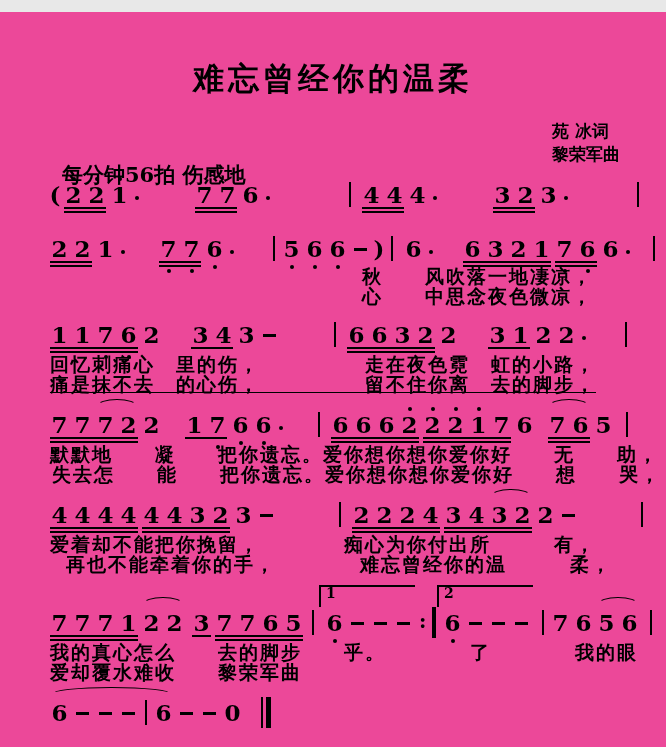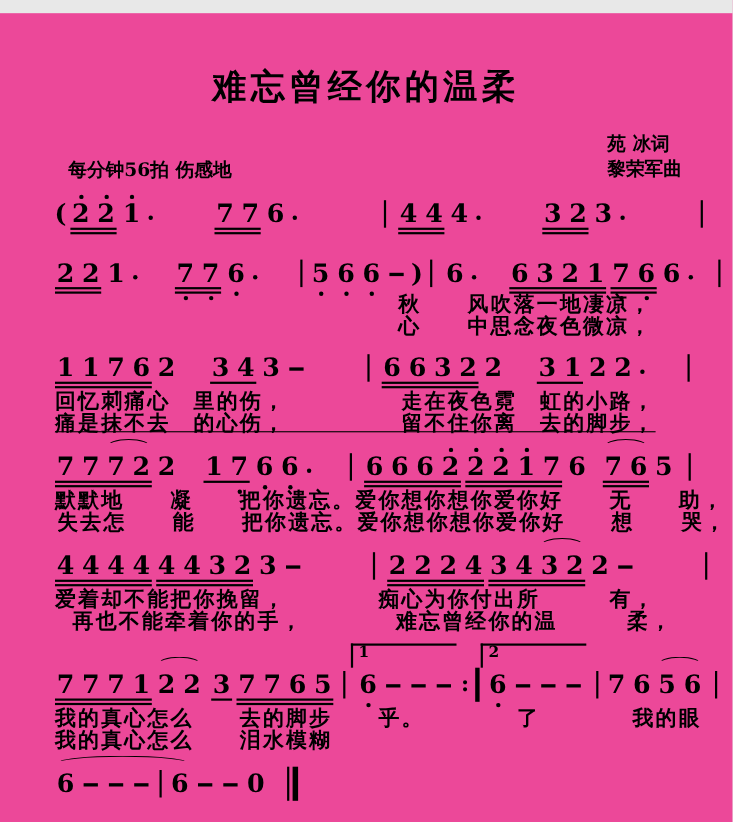--- a/index.html
+++ b/index.html
@@ -1,21 +1,21 @@
 <!DOCTYPE html>
 <html><head>
 <meta charset="utf-8">
 <style>
   html,body{margin:0;padding:0;background:#e8e8e8;}
   #page{position:relative;width:666px;height:747px;background:#ec4899;margin:12px auto;overflow:hidden;
         font-family:"DejaVu Serif","Liberation Serif",serif;color:#000;}
   .title{position:absolute;top:46px;left:0;right:0;text-align:center;
          font-size:31px;font-weight:bold;letter-spacing:4px;}
   .key{position:absolute;left:70px;top:110px;font-size:20px;font-weight:bold;}
-  .tempo{position:absolute;left:62px;top:131px;font-size:17px;font-weight:bold;}
+  .tempo{position:absolute;left:62px;top:149px;font-size:21px;font-weight:bold;}
   .credits{position:absolute;right:46px;top:108px;text-align:left;font-size:17px;font-weight:bold;line-height:23px;}
   .notes-row{position:absolute;display:flex;align-items:flex-end;white-space:nowrap;height:28px;}
   .n{display:inline-block;width:23px;text-align:center;font-size:23px;font-weight:bold;
      line-height:27px;position:relative;}
   .n.hi::before{content:"";position:absolute;left:50%;transform:translateX(-50%);top:-4px;
      width:4px;height:4px;border-radius:50%;background:#000;}
   .n.lo::after{content:"";position:absolute;left:50%;transform:translateX(-50%);bottom:-7px;
      width:4px;height:4px;border-radius:50%;background:#000;}
   .beam .n.lo::after{bottom:-11px;}
   .dt{display:inline-block;width:12px;position:relative;height:27px;}
@@ -301,21 +301,21 @@
         <span class="n">7</span>
         <span class="n">6</span>
         <span class="slur">
           <span class="n">5</span>
           <span class="n">6</span>
         </span>
         <span class="sp" style="width: 4px;"></span>
         <span class="bar"></span>
       </div>
       <div class="lyric" style="left: 50px; top: 628px;">我的真心怎么　　去的脚步　　乎。　　　　了　　　　我的眼</div>
-      <div class="lyric" style="left: 50px; top: 648px;">我的真心怎么　　泪水模糊</div>
+      <div class="lyric" style="left: 50px; top: 648px;">爱却覆水难收　　黎荣军曲</div>
       <div class="notes-row" style="left: 48px; top: 686px;">
         <span class="slur">
           <span class="n">6</span>
           <span class="dash"></span>
           <span class="dash"></span>
           <span class="dash"></span>
           <span class="bar"></span>
           <span class="n">6</span>
         </span>
         <span class="dash"></span>

